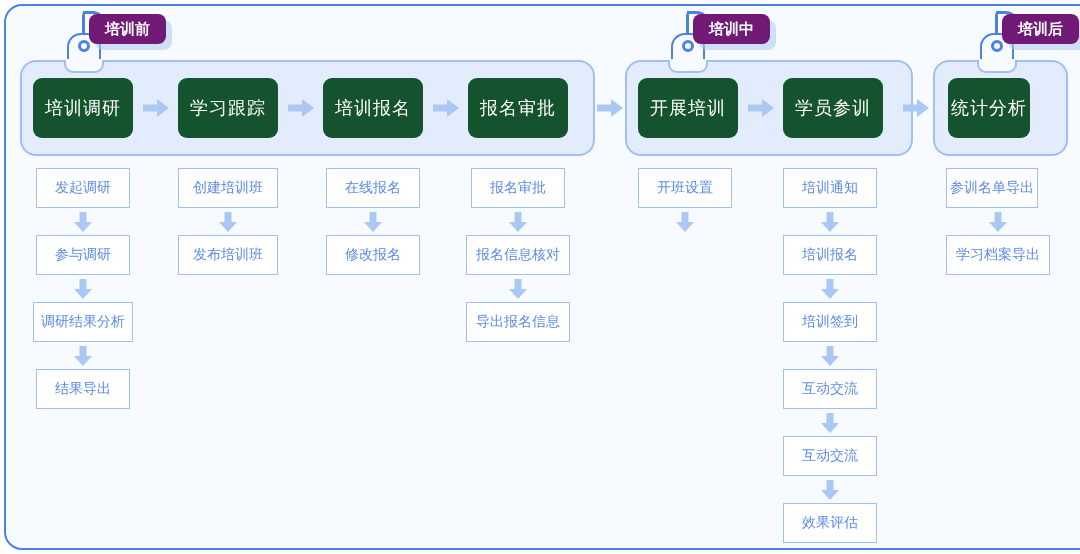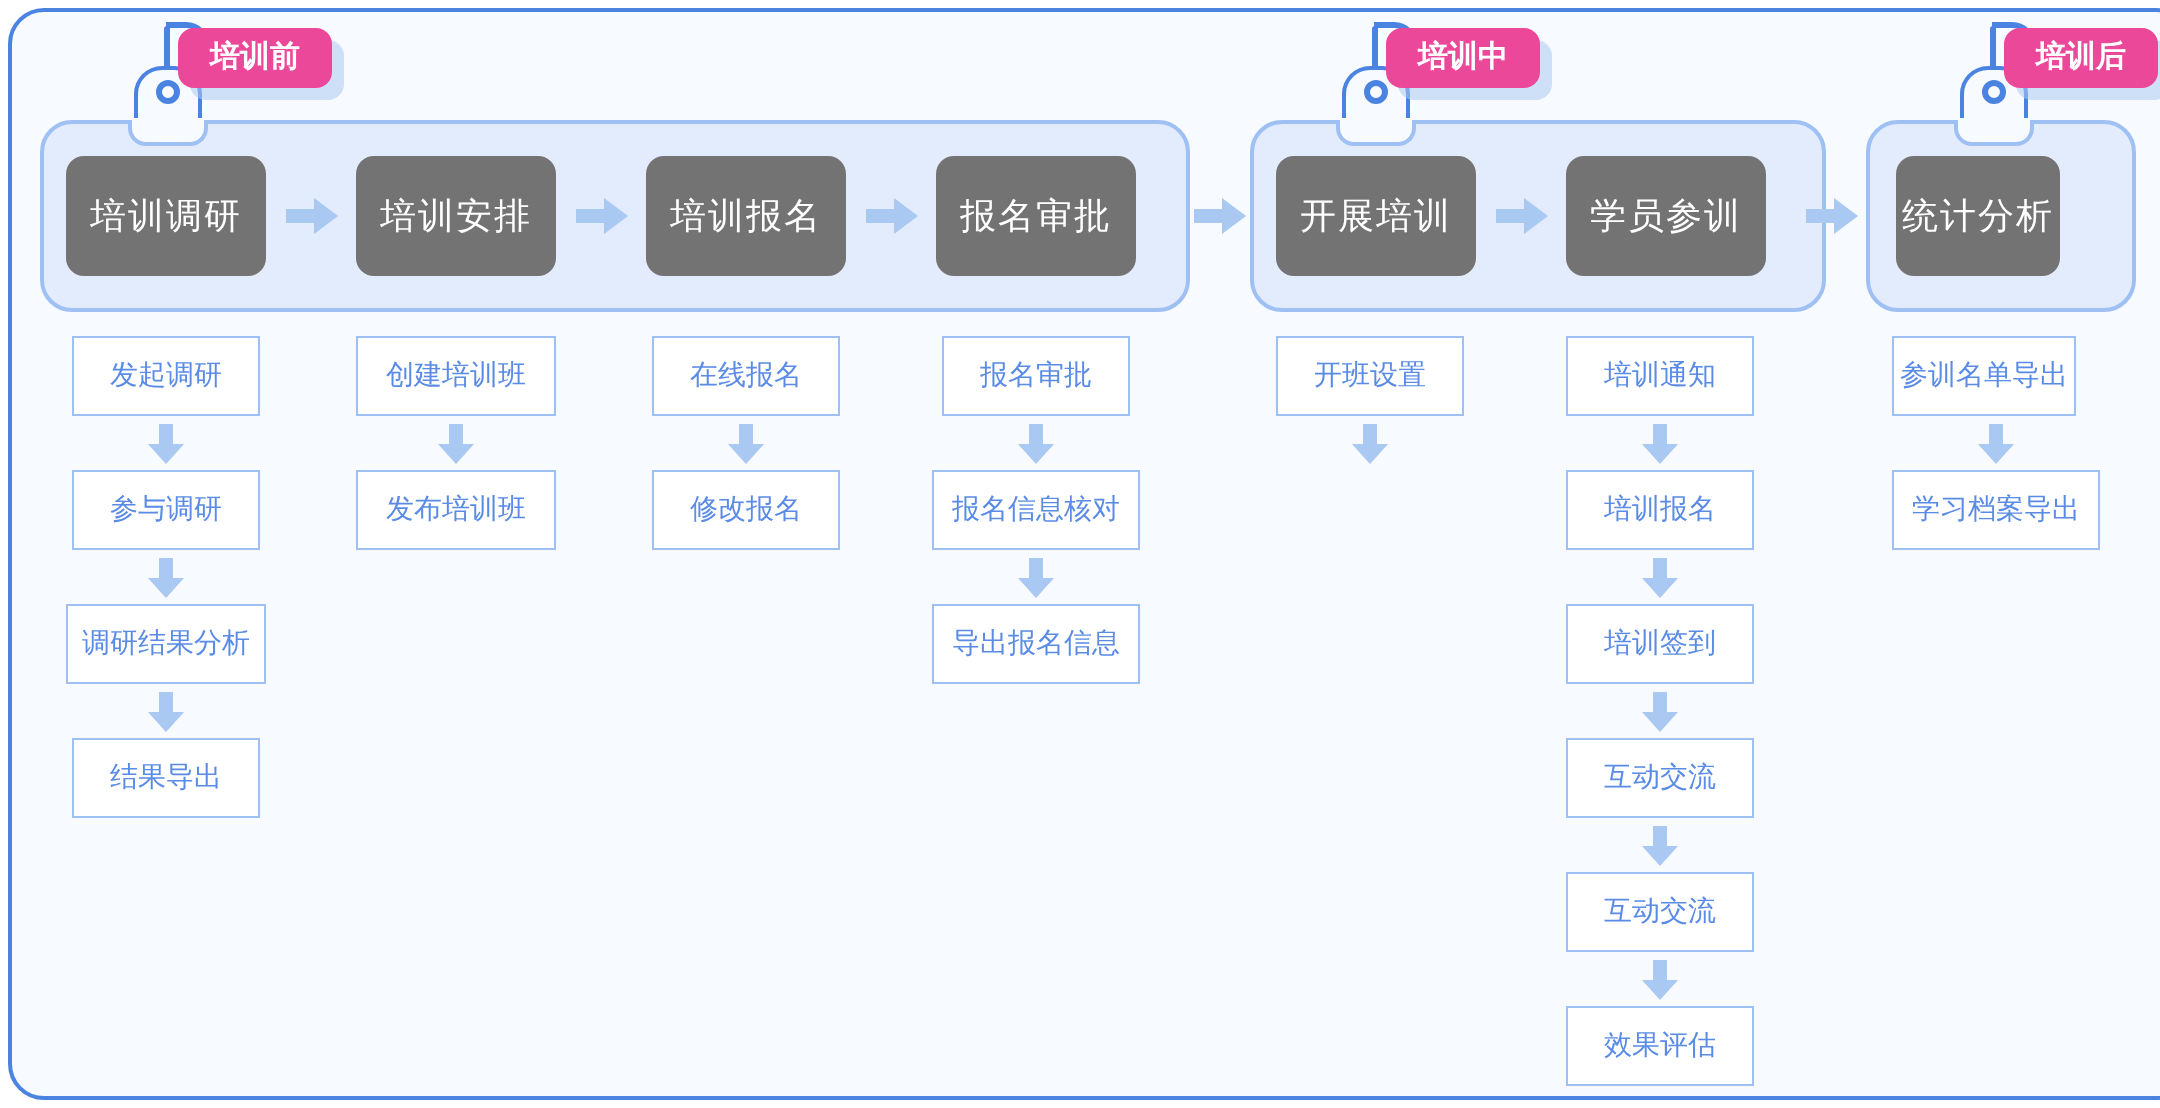--- a/index.html
+++ b/index.html
@@ -76,35 +76,35 @@
     border-right:3px solid #4a83e0;
     border-radius:0 12px 0 0;
     box-sizing:border-box;
   }
 
   
   .phase-label{
     position:absolute;
     height:30px;
     padding:0 16px;
-    background:#ec4899;
+    background:#701a75;
     color:#ffffff;
     font-size:15px;
     font-weight:bold;
     line-height:30px;
     border-radius:8px;
     white-space:nowrap;
     z-index:5;
     box-shadow:6px 6px 0 0 rgba(173,200,243,0.55);
   }
 
   
   .stage-box{
     position:absolute;
-    background:#737373;
+    background:#14532d;
     color:#ffffff;
     border-radius:9px;
     font-size:18px;
     display:flex;align-items:center;justify-content:center;
     letter-spacing:1px;
     box-sizing:border-box;
     z-index:2;
   }
 
   
@@ -168,21 +168,21 @@
   </div>
   <div class="phase-label" style="left:1002px;top:14px;">培训后</div>
 
   <div class="stage-box" style="left:33px;top:78px;width:100px;height:60px;">培训调研</div>
   <div class="arrow-h" style="left:143px;top:99px;">
     <svg width="26" height="18" viewBox="0 0 26 18">
       <path d="M0 5.5 L14 5.5 L14 0 L26 9 L14 18 L14 12.5 L0 12.5 Z" fill="#a9c8f2"></path>
     </svg>
   </div>
 
-  <div class="stage-box" style="left:178px;top:78px;width:100px;height:60px;">培训安排</div>
+  <div class="stage-box" style="left:178px;top:78px;width:100px;height:60px;">学习跟踪</div>
   <div class="arrow-h" style="left:288px;top:99px;">
     <svg width="26" height="18" viewBox="0 0 26 18">
       <path d="M0 5.5 L14 5.5 L14 0 L26 9 L14 18 L14 12.5 L0 12.5 Z" fill="#a9c8f2"></path>
     </svg>
   </div>
 
   <div class="stage-box" style="left:323px;top:78px;width:100px;height:60px;">培训报名</div>
   <div class="arrow-h" style="left:433px;top:99px;">
     <svg width="26" height="18" viewBox="0 0 26 18">
       <path d="M0 5.5 L14 5.5 L14 0 L26 9 L14 18 L14 12.5 L0 12.5 Z" fill="#a9c8f2"></path>

